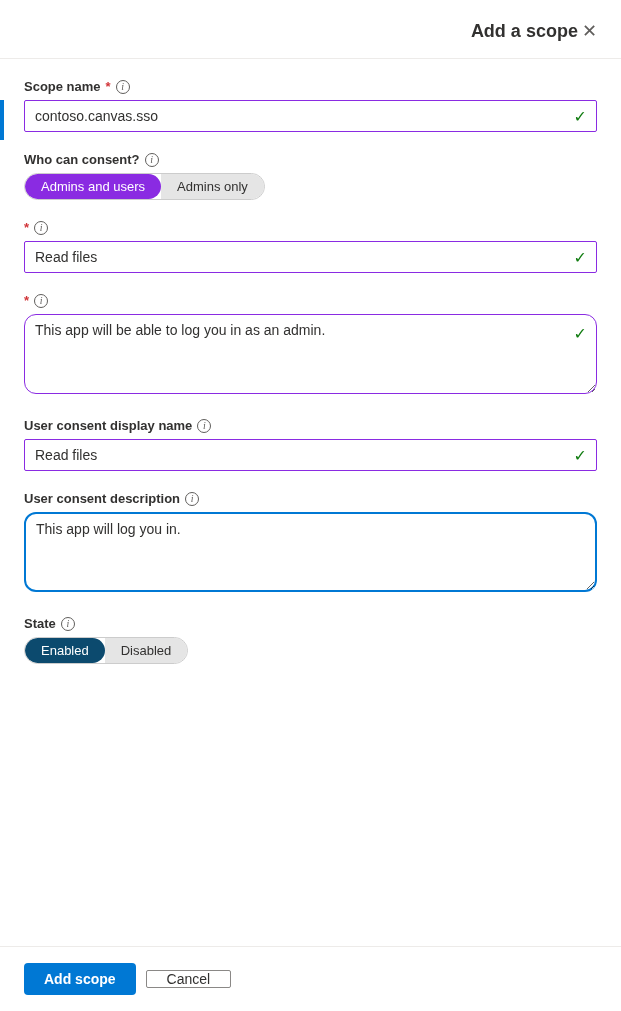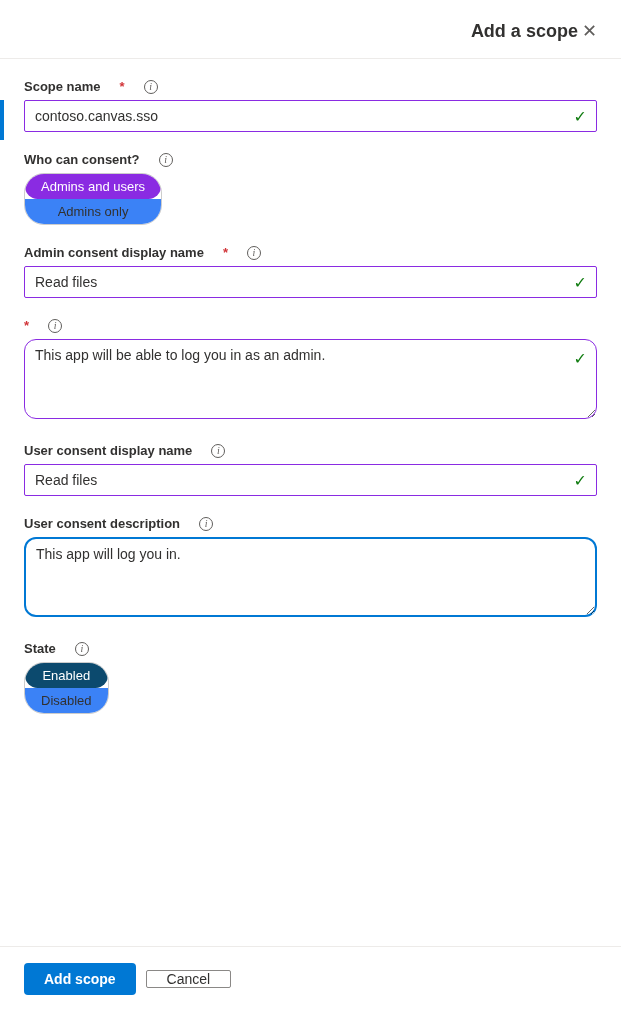--- a/index.html
+++ b/index.html
@@ -50,21 +50,21 @@
     .field-group {
       margin-bottom: 20px;
     }
     .field-label {
       font-size: 13px;
       font-weight: 600;
       color: #323130;
       margin-bottom: 6px;
       display: flex;
       align-items: center;
-      gap: 19px;
+      gap: 5px;
     }
     .required-star {
       color: #d13438;
     }
     .info-icon {
       display: inline-flex;
       align-items: center;
       justify-content: center;
       width: 14px;
       height: 14px;
@@ -125,21 +125,20 @@
       border-color: #0078d4;
       border-width: 2px;
     }
     .toggle-group {
       display: flex;
       gap: 0;
       border: 1px solid #ccc;
       border-radius: 20px;
       overflow: hidden;
       width: fit-content;
-      flex-direction: column;
     }
     .toggle-btn {
       padding: 5px 16px;
       font-size: 13px;
       cursor: pointer;
       border: none;
       background: none;
       font-family: 'Segoe UI', Tahoma, Geneva, Verdana, sans-serif;
       color: #323130;
     }
@@ -147,21 +146,21 @@
       background: #8a2be2;
       color: #fff;
       border-radius: 20px;
     }
     .toggle-btn.active-blue {
       background: #0c4a6e;
       color: #fff;
       border-radius: 20px;
     }
     .toggle-btn.inactive {
-      background: #3b82f6;
+      background: #e5e5e5;
       color: #323130;
       text-align: center;
     }
     .dialog-footer {
       padding: 16px 24px;
       border-top: 1px solid #edebe9;
       display: flex;
       gap: 10px;
       align-items: center;
     }
@@ -228,21 +227,20 @@
         <span class="info-icon" title="More information">i</span>
       </div>
       <div class="toggle-group">
         <button class="toggle-btn active-purple">Admins and users</button>
         <button class="toggle-btn inactive">Admins only</button>
       </div>
     </div>
 
     <div class="field-group">
       <div class="field-label">
-        <span>Admin consent display name</span>
         <span class="required-star">*</span>
         <span class="info-icon" title="More information">i</span>
       </div>
       <div class="input-wrapper">
         <input type="text" class="text-input" value="Read files" style="">
         <span class="input-check">✓</span>
       </div>
     </div>
 
     <div class="field-group">

